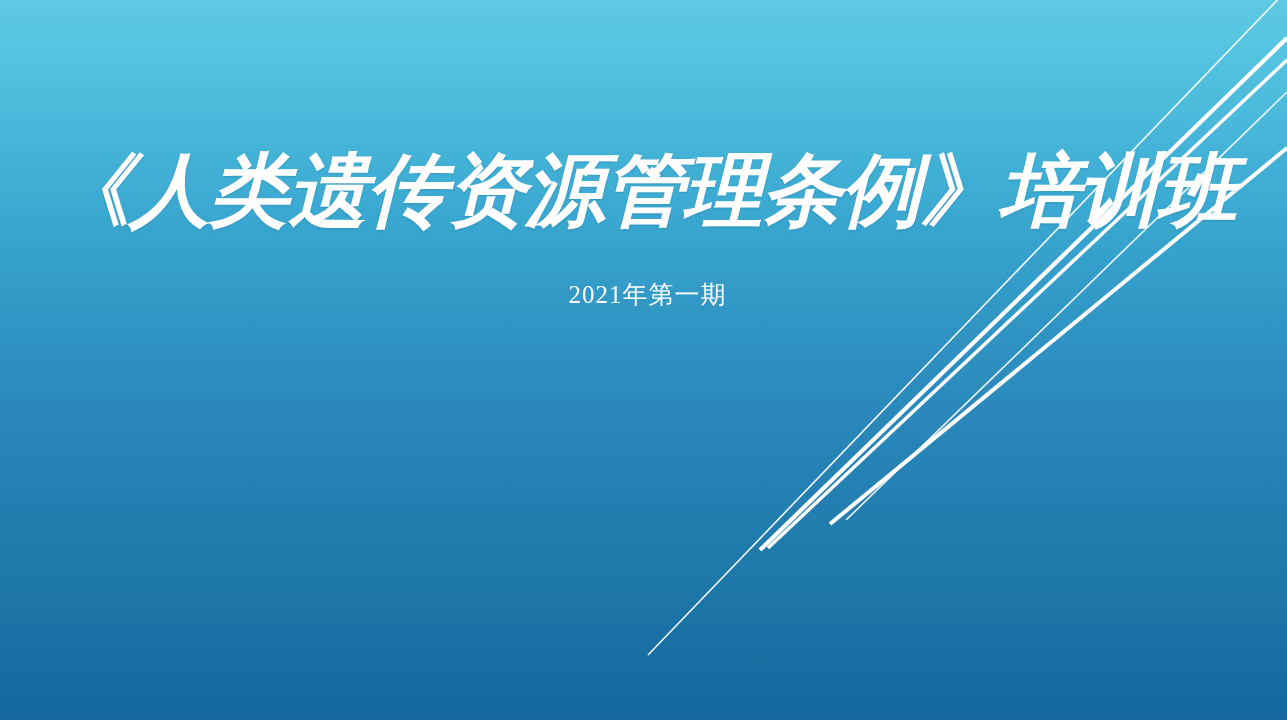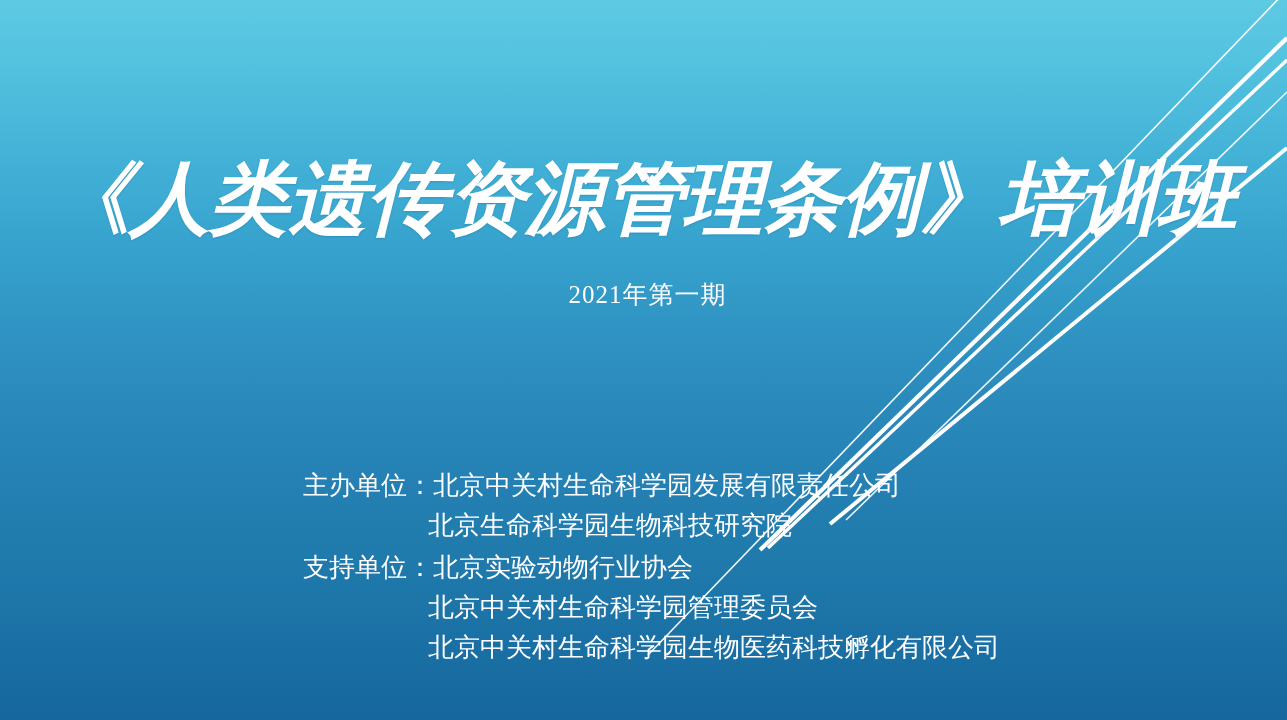--- a/index.html
+++ b/index.html
@@ -35,21 +35,21 @@
     width: 1287px;
     height: 720px;
     pointer-events: none;
   }
 
   
   .title {
     position: absolute;
     left: 0;
     right: 0;
-    top: 156px;
+    top: 148px;
     text-align: center;
     color: #ffffff;
     font-family: "DejaVu Sans", "Liberation Sans", sans-serif;
     font-weight: bold;
     font-style: italic;
     font-size: 80px;
     line-height: 1.08;
     letter-spacing: -1px;
     white-space: nowrap;
     text-shadow: 0 1px 2px rgba(0, 60, 100, 0.18);
@@ -103,21 +103,14 @@
       <line x1="1287" y1="60" x2="768" y2="548" stroke-width="3.4" opacity="1"></line>
       <line x1="1287" y1="92" x2="846" y2="520" stroke-width="1.6" opacity="0.9"></line>
       <line x1="1287" y1="148" x2="830" y2="524" stroke-width="4" opacity="1"></line>
     </g>
   </svg>
 
   <div class="title">《人类遗传资源管理条例》培训班</div>
 
   <div class="subtitle">2021年第一期</div>
 
-  <div class="credits">
-    <span class="line">主办单位：北京中关村生命科学园发展有限责任公司</span>
-    <span class="line indent">北京生命科学园生物科技研究院</span>
-    <span class="line gap-top">支持单位：北京实验动物行业协会</span>
-    <span class="line indent">北京中关村生命科学园管理委员会</span>
-    <span class="line indent">北京中关村生命科学园生物医药科技孵化有限公司</span>
-  </div>
 
 </div>
 
 </body></html>

